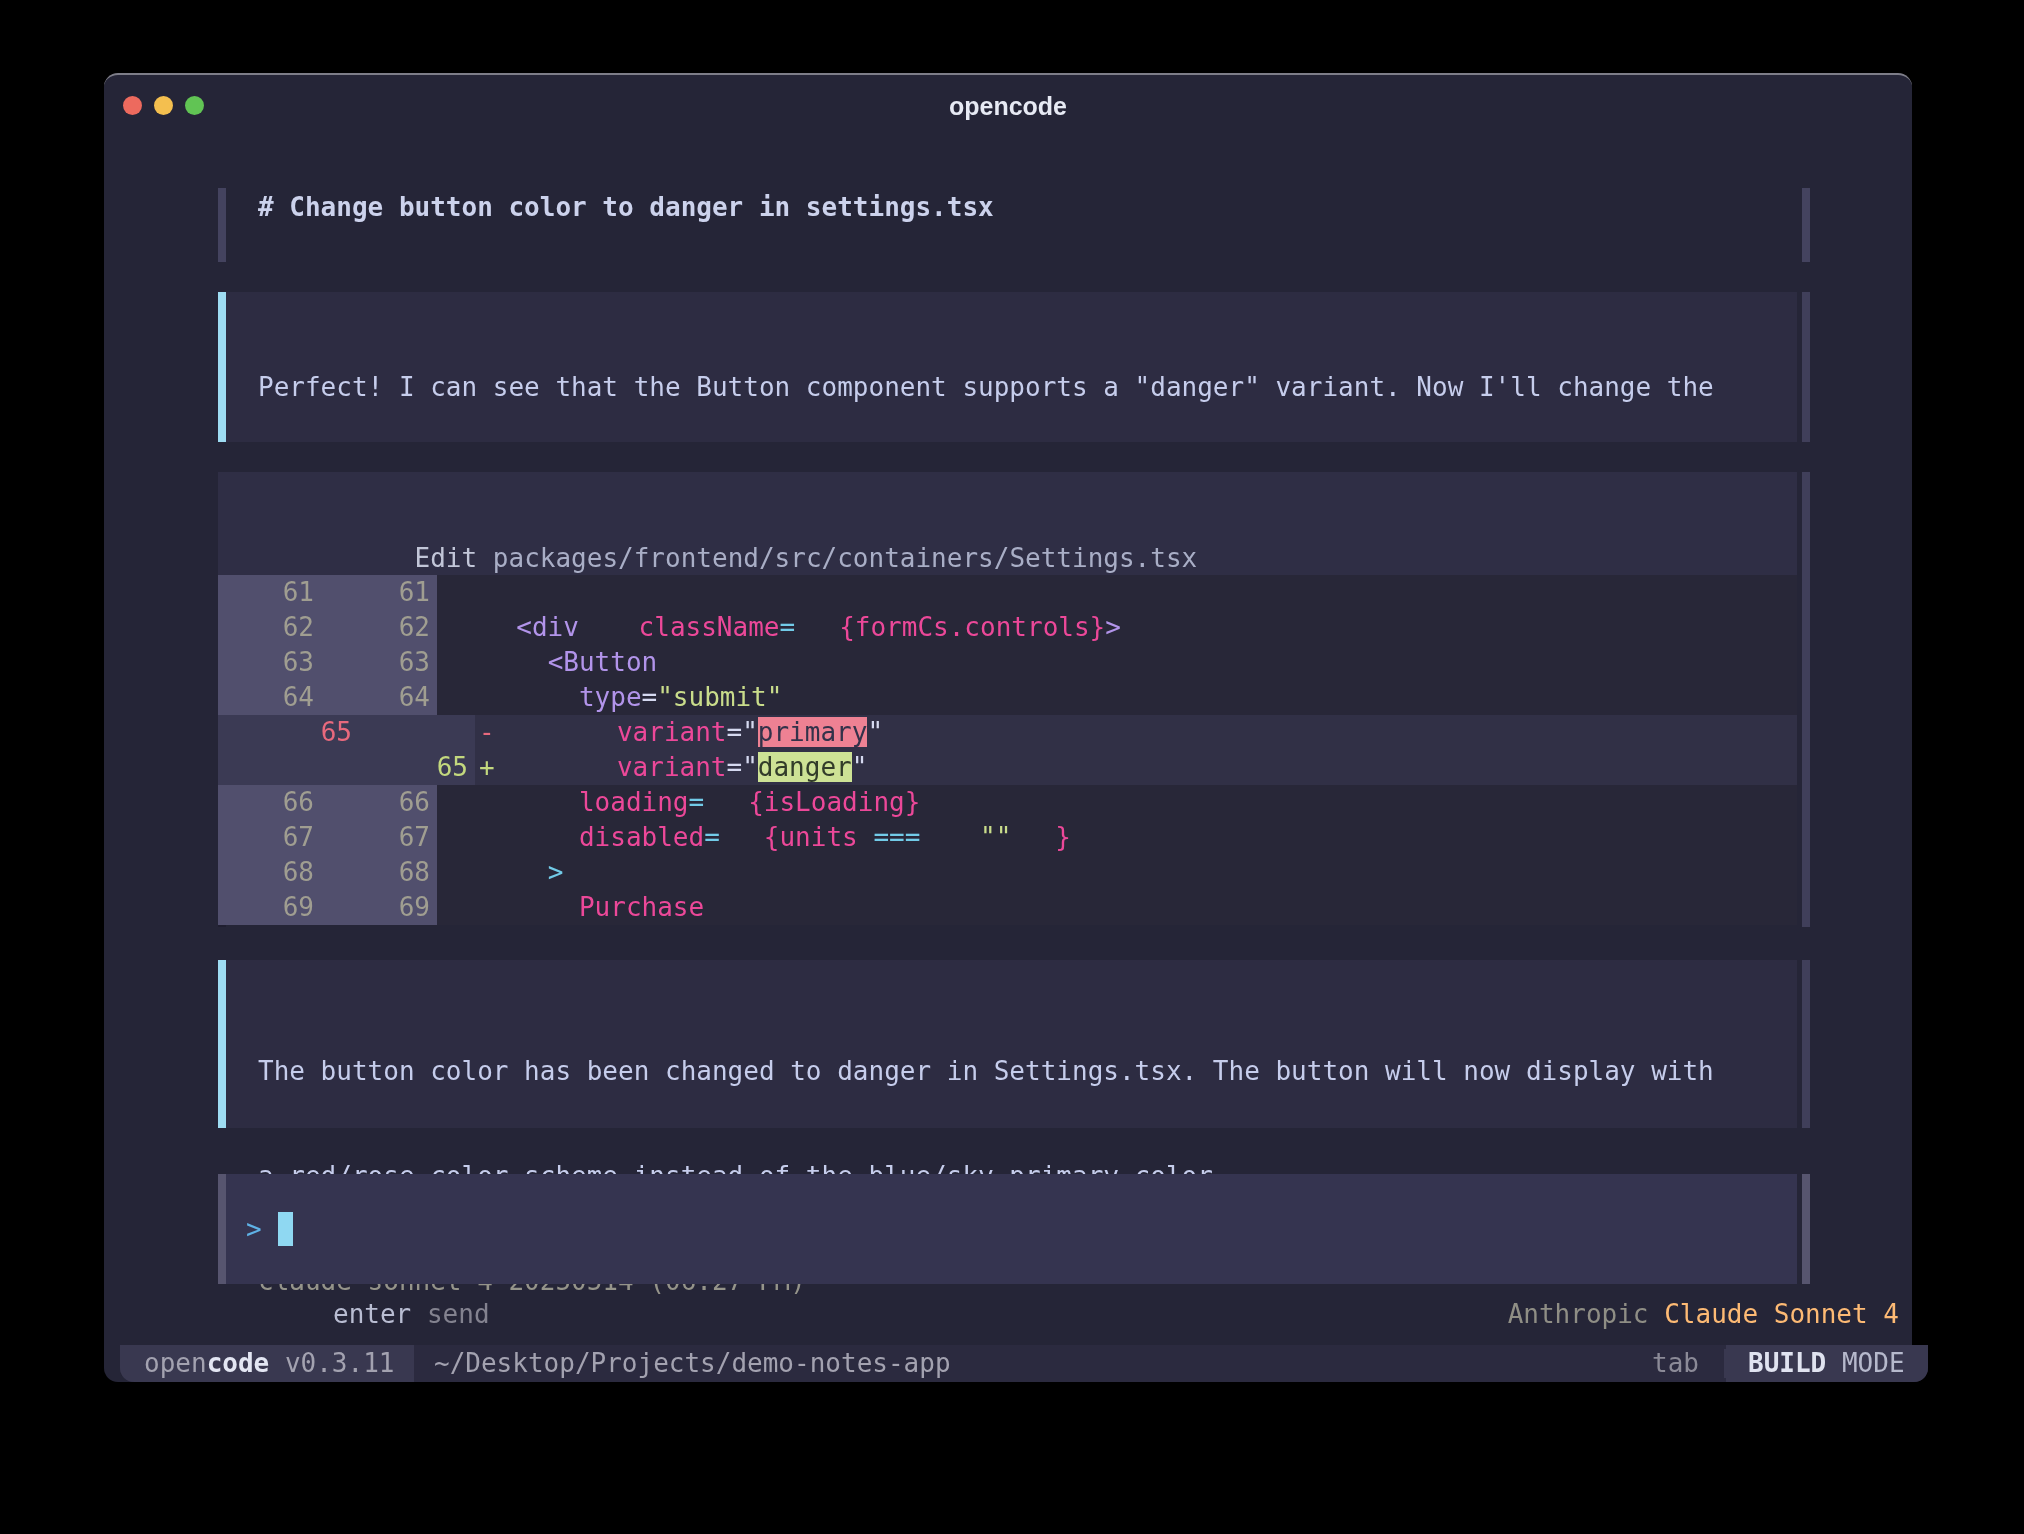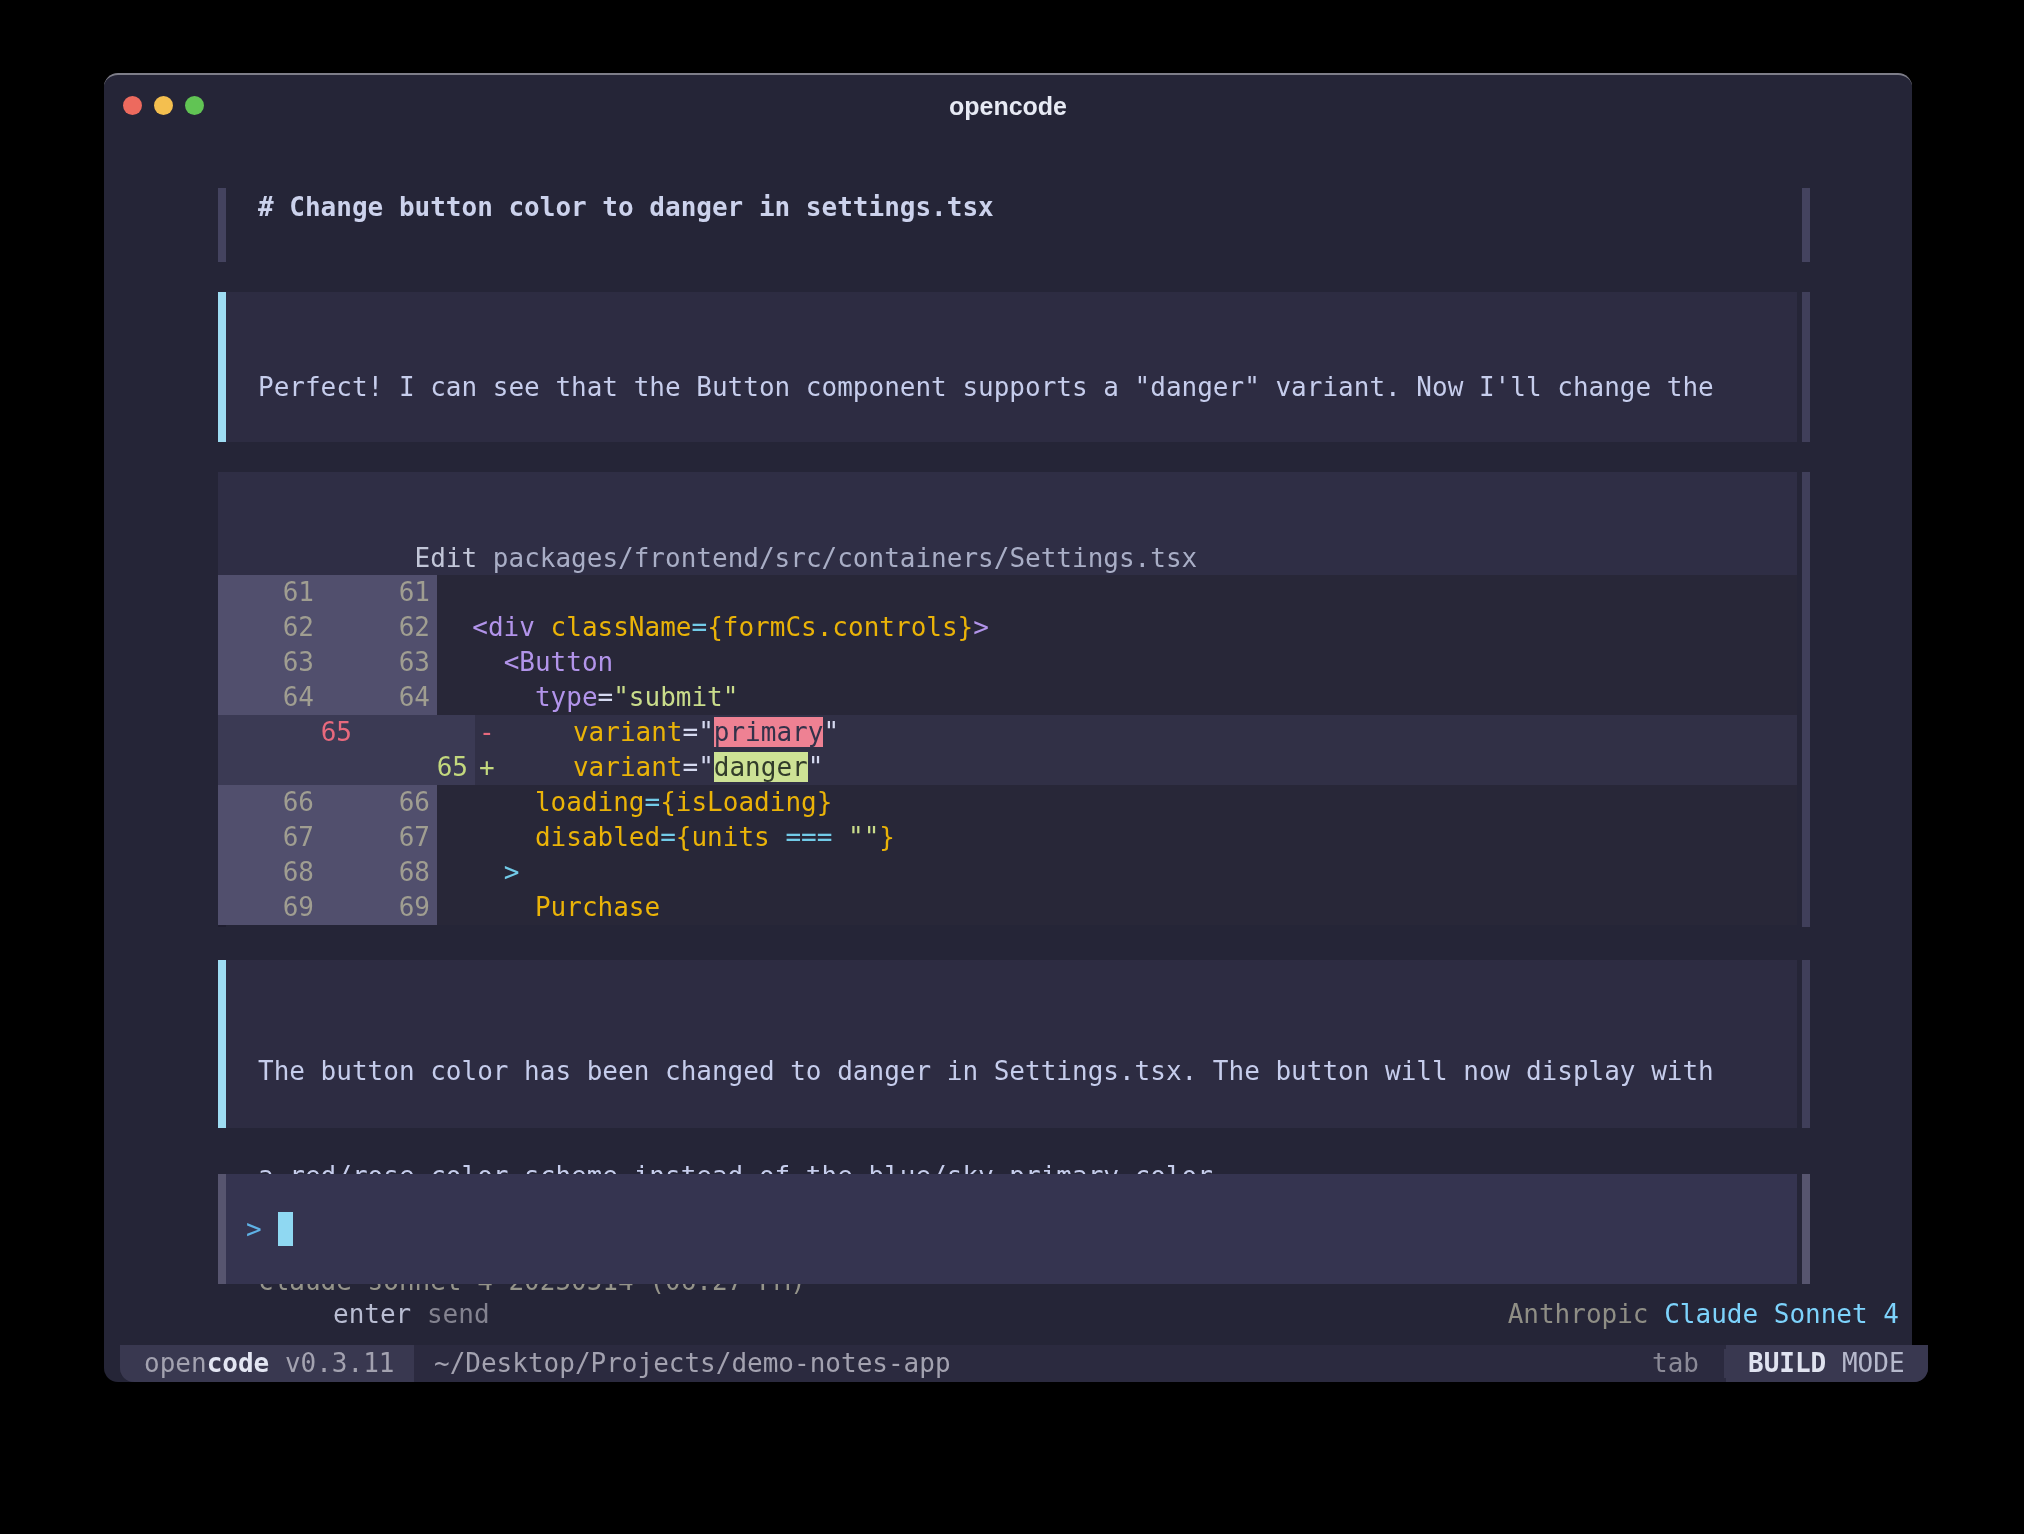--- a/index.html
+++ b/index.html
@@ -53,35 +53,35 @@
   .drow{position:relative;display:flex;height:35px;}
   .gut{display:flex;width:219px;flex:none;background:#514f6d;color:#a09e91;white-space:pre;}
   .gut .old{display:inline-block;width:96px;text-align:right;}
   .gut .new{display:inline-block;width:116px;text-align:right;}
   .code{position:relative;flex:1;white-space:pre;padding-left:4px;}
   .sign{position:absolute;left:4px;top:0;}
   .drow.del .gut,.drow.add .gut{background:#3b3a54;padding-left:38px;}
   .drow.del .code,.drow.add .code{background:#313046;}
   .drow.del .old,.drow.del .sign{color:#e8697d;}
   .drow.add .new,.drow.add .sign{color:#c3d87e;}
-  .seg-pl{color:#eab308;} .seg-tag{color:#b294ea;} .seg-op{color:#72cbe8;}
+  .seg-pl{color:#ec4899;margin-left:44px;} .seg-tag{color:#b294ea;} .seg-op{color:#72cbe8;}
   .seg-str{color:#c9dc8b;} .seg-pu{color:#d5d9f0;}
   .seg-dh{background:#ee8193;color:#33324a;}
   .seg-ah{background:#cde295;color:#323c2a;}
   
   .inputbox{top:1099px;height:110px;}
   .inputbox .bg{background:#353450;}
   .inputbox .lbar,.inputbox .rbar{background:#57556f;}
   .prompt-line{position:absolute;left:28px;top:0;bottom:0;display:flex;align-items:center;
                font-size:26px;color:#5fb2e6;white-space:pre;}
   .cursor{display:inline-block;width:15px;height:34px;background:#8fd8f2;margin-left:16px;}
   .hints{position:absolute;left:229px;top:1222px;width:1566px;display:flex;
          justify-content:space-between;font-size:26px;line-height:35px;white-space:pre;}
   .hint-key{color:#b9bdd2;} .hint-label{color:#83828f;}
-  .model-provider{color:#8f8e85;} .model-name{color:#7dd3fc;}
+  .model-provider{color:#8f8e85;} .model-name{color:#fdba74;}
   
   .statusbar{position:absolute;left:0;bottom:0;width:100%;height:37px;background:#2b2a3f;
              border-radius:0 0 14px 14px;font-size:26px;line-height:37px;white-space:pre;margin-left:16px;}
   .sb-brand{position:absolute;left:0;top:0;bottom:0;width:294px;background:#393850;
             padding-left:24px;box-sizing:border-box;color:#a3a2b0;border-bottom-left-radius:14px;}
   .sb-brand b{color:#e3e6f3;}
   .sb-path{position:absolute;left:314px;top:0;color:#a3a2b0;}
   .sb-tab{position:absolute;right:229px;top:0;color:#8b8a97;}
   .sb-sep{position:absolute;right:200px;top:4px;bottom:4px;width:4px;background:#393850;}
   .sb-mode{position:absolute;right:0;top:0;bottom:0;width:202px;background:#393850;

